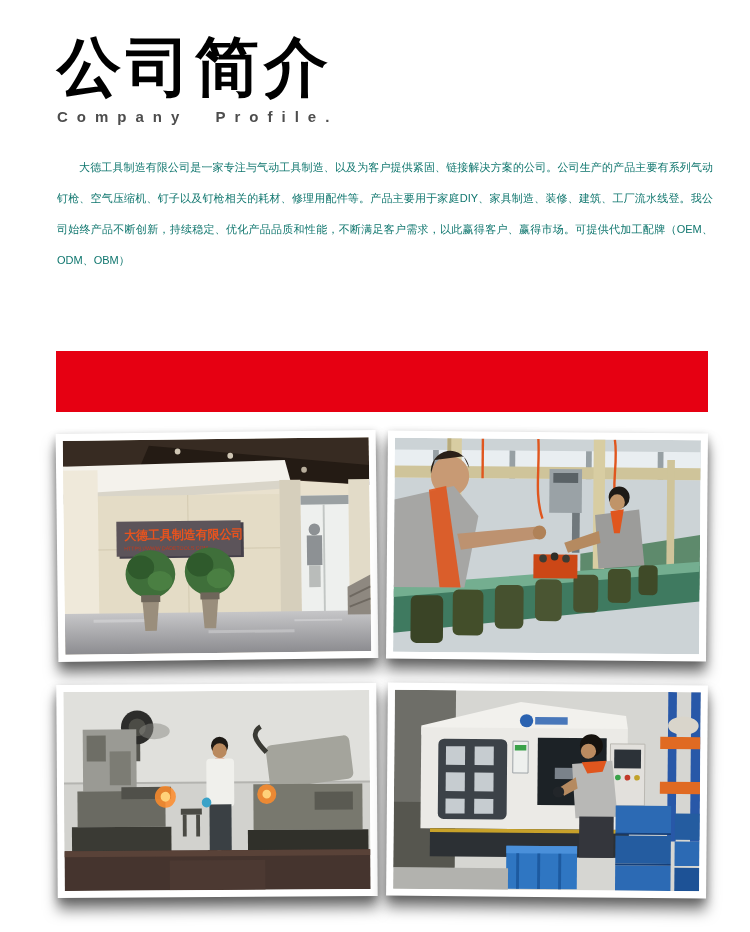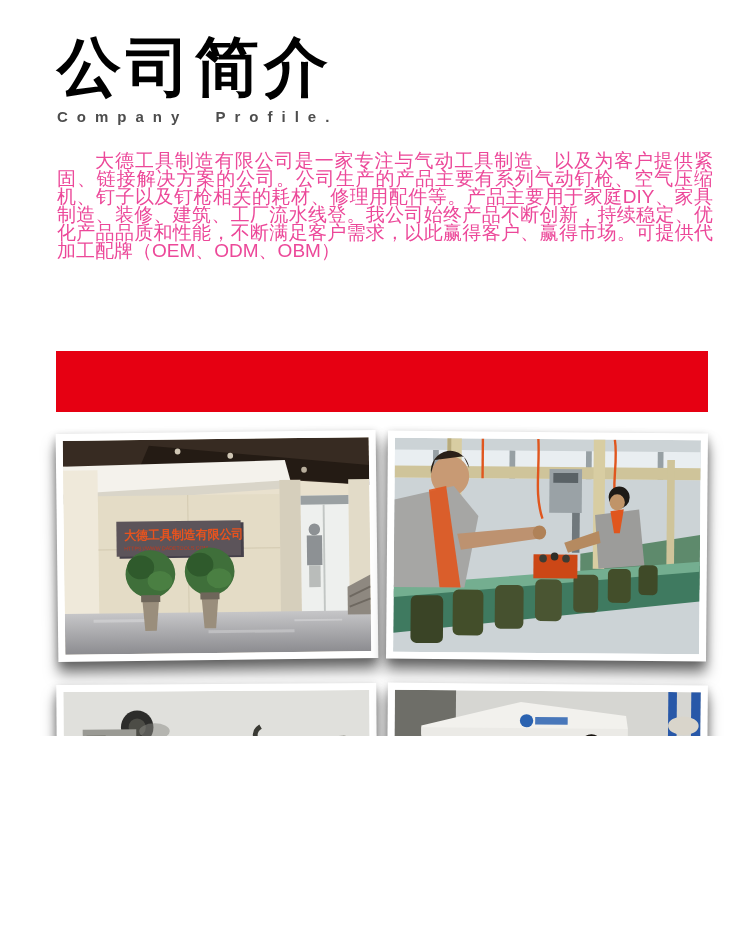--- a/index.html
+++ b/index.html
@@ -4,21 +4,21 @@
 <style>
   * { margin: 0; padding: 0; box-sizing: border-box; }
   html, body { background: #ffffff; }
   body {
     font-family: "Liberation Sans", "DejaVu Sans", sans-serif;
     color: #141414;
   }
   .page {
     position: relative;
     width: 750px;
-    height: 736px;
+    height: 932px;
     margin: 0 auto;
     background: #ffffff;
     overflow: hidden;
   }
   
   .title-block {
     position: absolute;
     left: 57px;
     top: 30px;
   }
@@ -38,25 +38,25 @@
     color: #4d4d4d;
   }
   
   .intro {
     position: absolute;
     left: 57px;
     top: 152px;
     width: 656px;
   }
   .intro p {
-    font-size: 19px;
-    line-height: 18px;
+    font-size: 11px;
+    line-height: 31px;
     text-indent: 2em;
     text-align: justify;
-    color: #ec4899;
+    color: #0f766e;
   }
   
   .red-banner {
     position: absolute;
     left: 56px;
     top: 351px;
     width: 652px;
     height: 61px;
     background: #e60012;
   }

